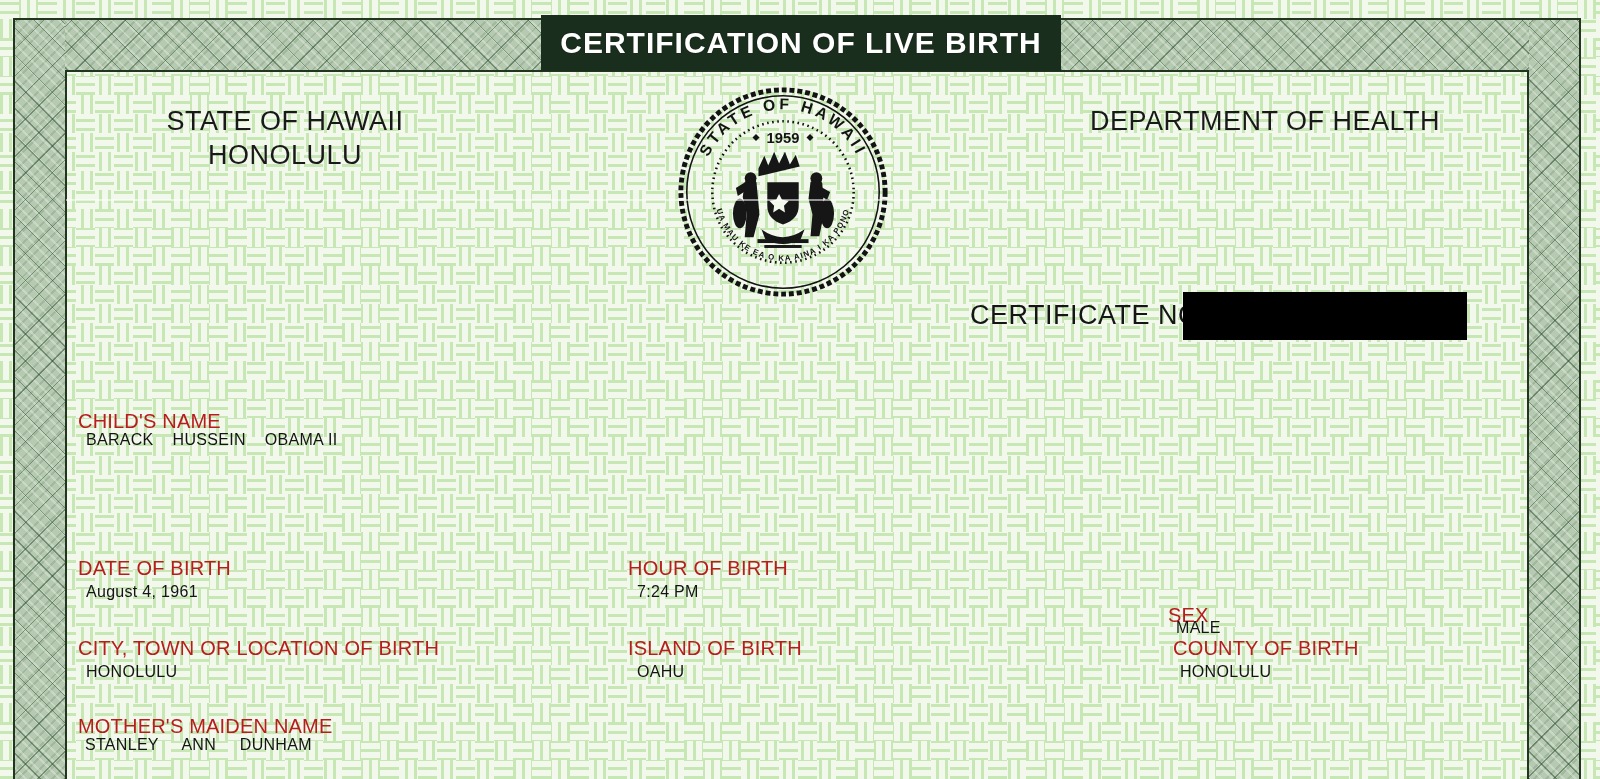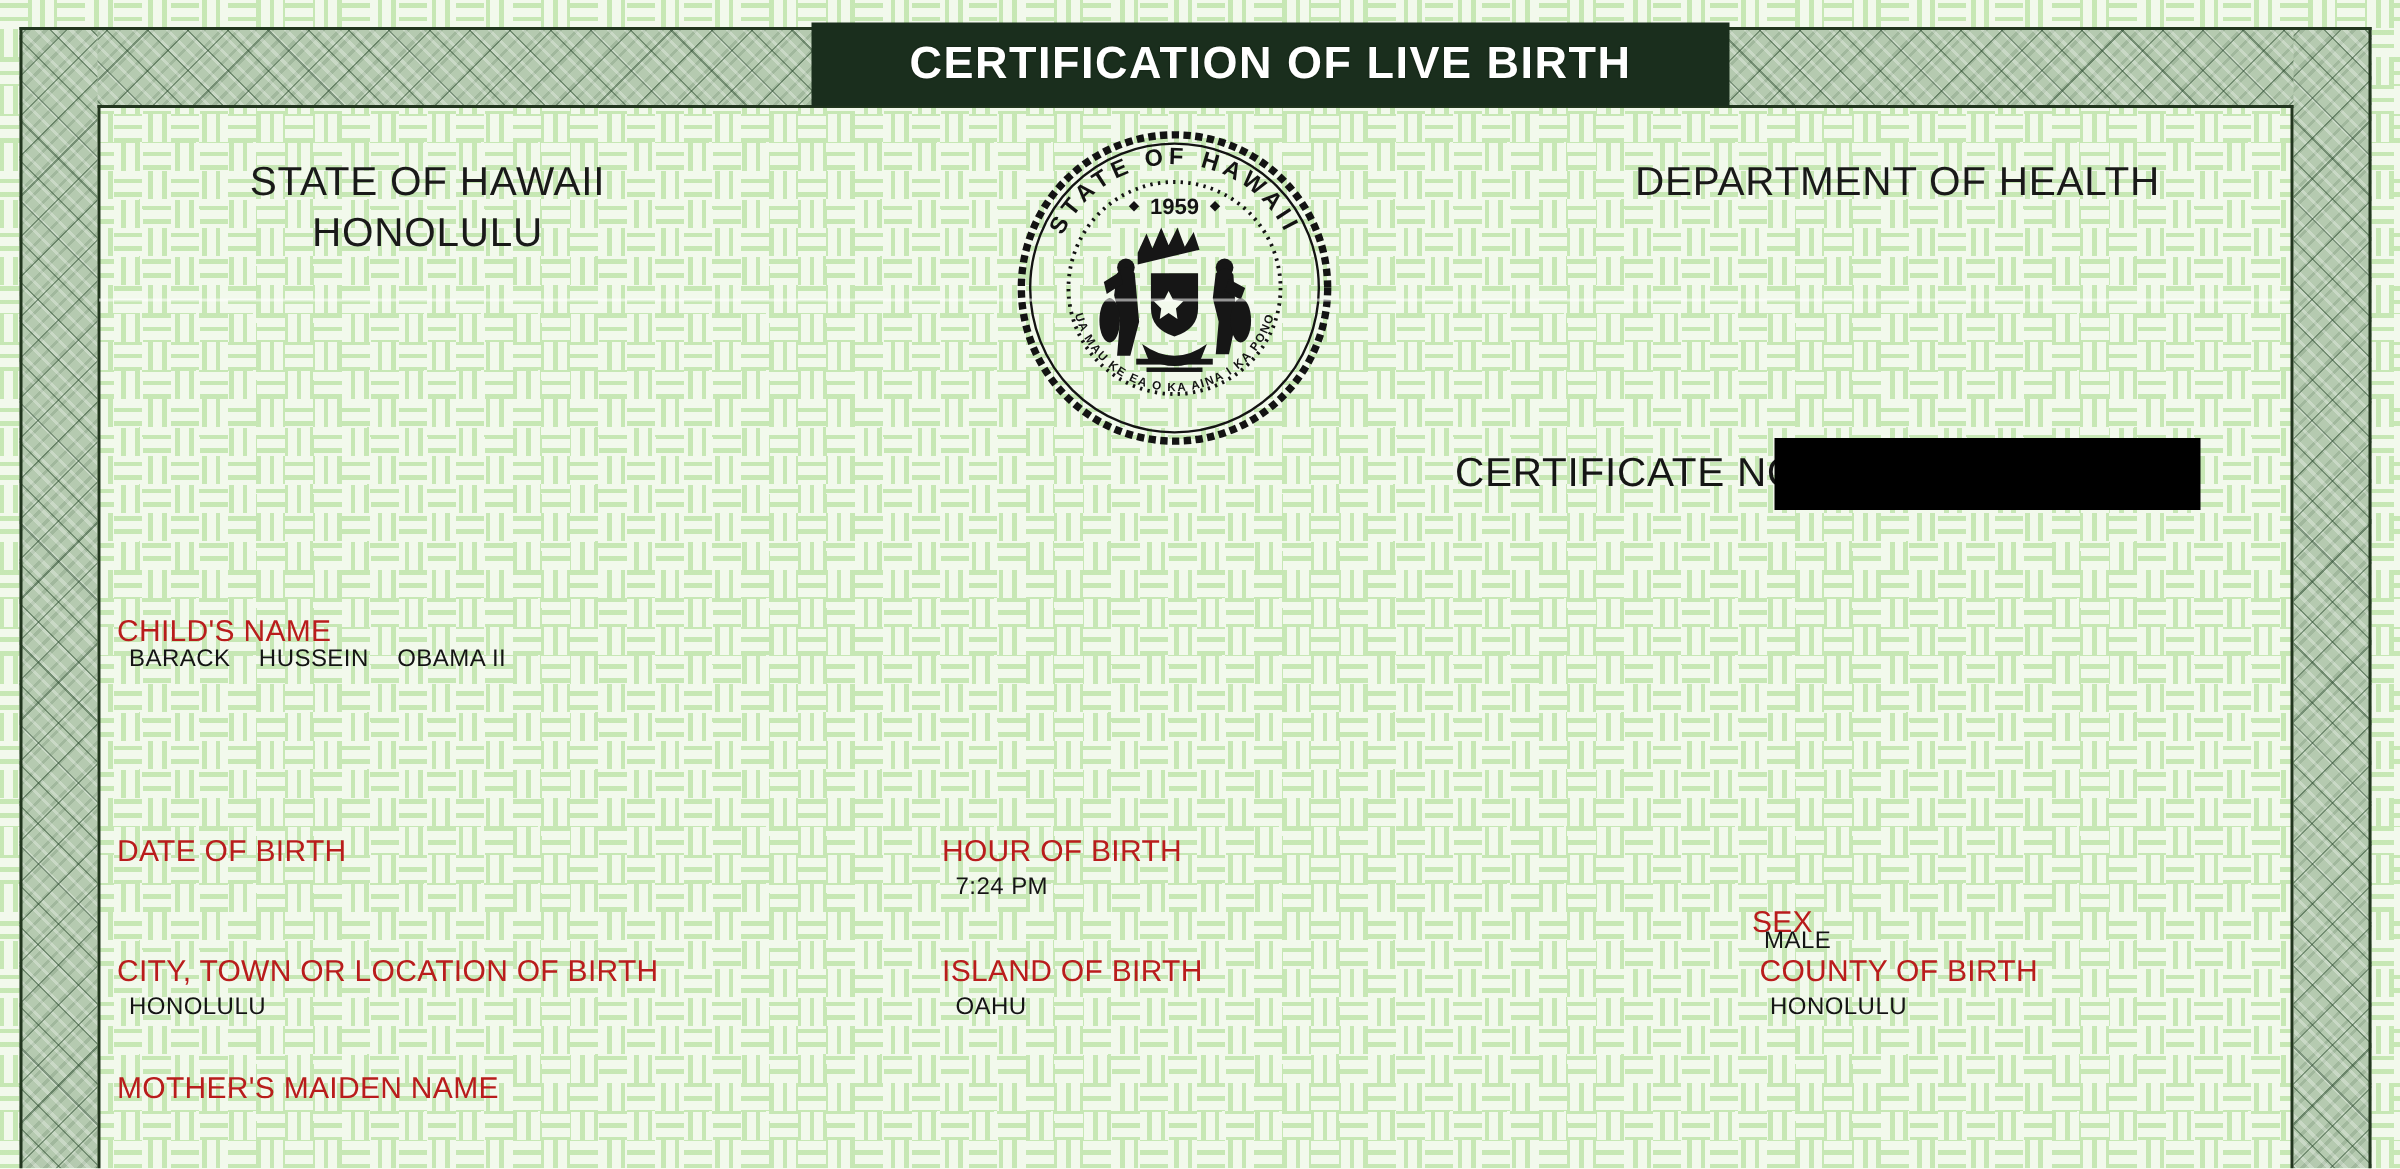--- a/index.html
+++ b/index.html
@@ -44,21 +44,21 @@
   .outer-frame{
     position:absolute;left:13px;top:18px;width:1564px;height:761px;
     border:2px solid #22361f;border-bottom:none;z-index:2;pointer-events:none;
   }
   .inner-frame{
     position:absolute;left:65px;top:70px;width:1460px;height:709px;
     border:2px solid #22361f;border-bottom:none;z-index:2;pointer-events:none;
   }
   
   .banner{
-    position:absolute;left:541px;top:15px;width:612px;height:56px;
+    position:absolute;left:541px;top:15px;width:520px;height:56px;
     background:#1a2e1d;color:#ffffff;z-index:3;
     display:flex;align-items:center;justify-content:center;
     font-size:30px;font-weight:bold;letter-spacing:1px;
     text-shadow:0 0 1px #0a140b;
   }
   
   .hdr{position:absolute;z-index:4;color:#191919;text-align:center;
        font-size:27px;line-height:34px;letter-spacing:.5px;}
   .hdr-left{left:105px;top:104px;width:360px;}
   .hdr-right{left:1080px;top:104px;width:370px;}
@@ -143,31 +143,33 @@
 
   <div class="certno-label">CERTIFICATE NO.</div>
   <div class="redaction"></div>
 
   <div class="scanline"></div>
 
   <div class="field-label" style="left:78px;top:410px;">CHILD'S NAME</div>
   <div class="field-value" style="left:86px;top:431px;">BARACK    HUSSEIN    OBAMA II</div>
 
   <div class="field-label" style="left:78px;top:557px;">DATE OF BIRTH</div>
+  <div class="field-value" style="left:86px;top:583px;">August 4, 1961</div>
 
   <div class="field-label" style="left:628px;top:557px;">HOUR OF BIRTH</div>
   <div class="field-value" style="left:637px;top:583px;">7:24 PM</div>
 
   <div class="field-label" style="left:1168px;top:557px;margin-top:47px;">SEX</div>
   <div class="field-value" style="left:1176px;top:583px;margin-top:36px;">MALE</div>
 
   <div class="field-label" style="left:78px;top:637px;">CITY, TOWN OR LOCATION OF BIRTH</div>
   <div class="field-value" style="left:86px;top:663px;">HONOLULU</div>
 
   <div class="field-label" style="left:628px;top:637px;">ISLAND OF BIRTH</div>
   <div class="field-value" style="left:637px;top:663px;">OAHU</div>
 
   <div class="field-label" style="left:1173px;top:637px;">COUNTY OF BIRTH</div>
   <div class="field-value" style="left:1180px;top:663px;">HONOLULU</div>
 
   <div class="field-label" style="left:78px;top:715px;">MOTHER'S MAIDEN NAME</div>
+  <div class="field-value" style="left:85px;top:736px;">STANLEY     ANN     DUNHAM</div>
 
 </div>
 
 </body></html>

